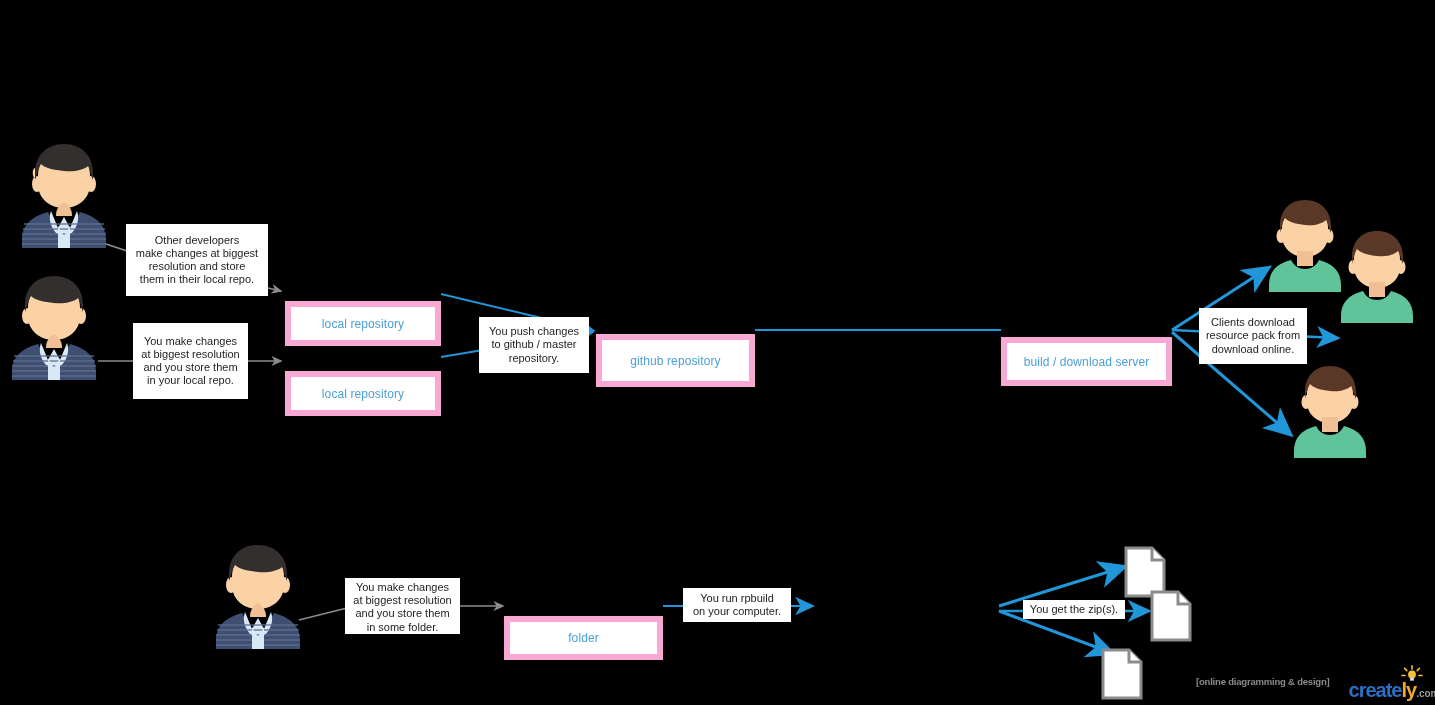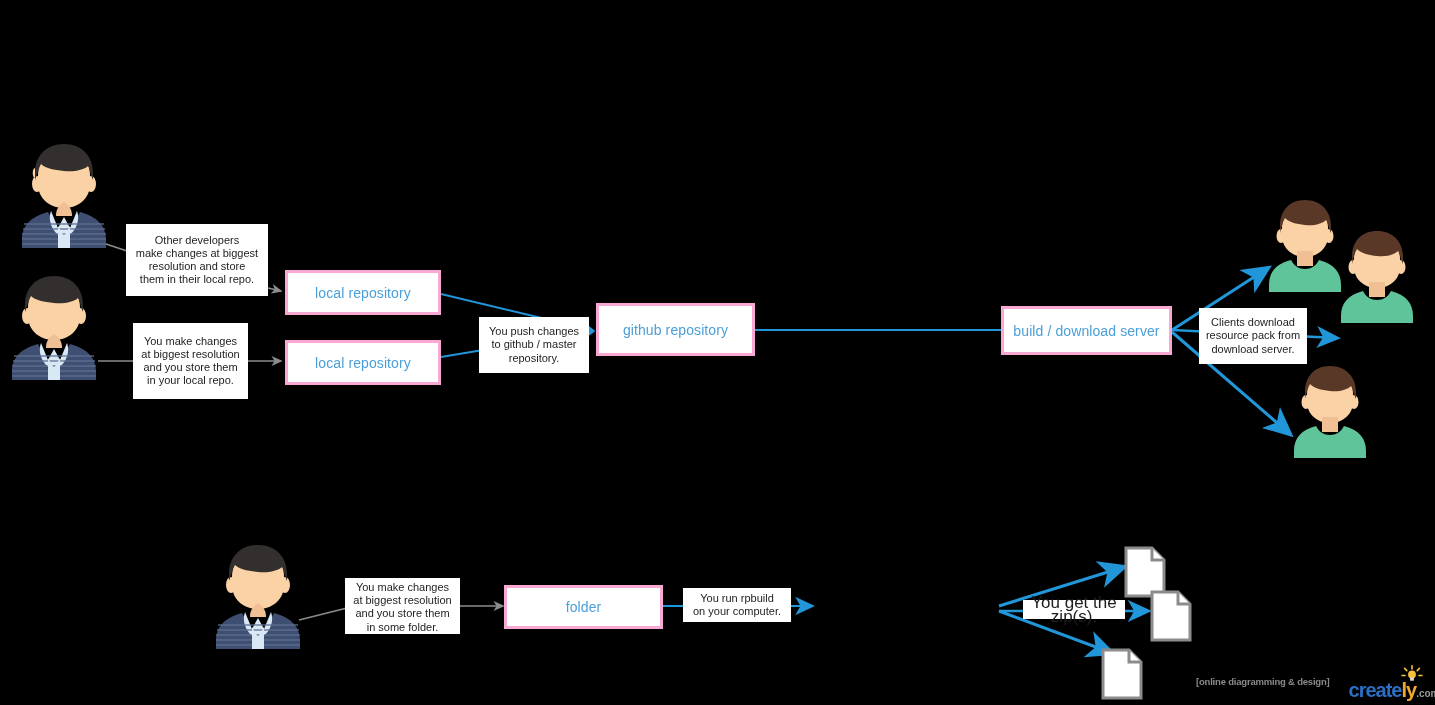--- a/index.html
+++ b/index.html
@@ -20,29 +20,30 @@
   .svg-layer {
     position: absolute;
     left: 0;
     top: 0;
     width: 1435px;
     height: 705px;
   }
   .node-box {
     position: absolute;
     background: #ffffff;
-    border: 3px solid #f9a8d4;
+    border: 6px solid #f9a8d4;
     box-sizing: border-box;
     display: flex;
     align-items: center;
     justify-content: center;
     color: #4a9fd8;
-    font-size: 14px;
+    font-size: 12px;
     letter-spacing: .1px;
     z-index: 6;
+    margin-top: 31px;
   }
   .note-box {
     position: absolute;
     background: #ffffff;
     box-sizing: border-box;
     display: flex;
     align-items: center;
     justify-content: center;
     text-align: center;
     color: #1d1d1d;
@@ -279,31 +280,31 @@
 and you store them
 in your local repo.</div>
 
   <div class="note-box" style="left:463px; top:317px; width:110px; height:56px;margin-left:16px;">You push changes
 to github / master
 repository.</div>
 
 
   <div class="note-box" style="left:1199px; top:308px; width:108px; height:56px;">Clients download
 resource pack from
-download server.</div>
+download online.</div>
 
   <div class="note-box" style="left:345px; top:578px; width:115px; height:56px; align-items:flex-start; padding-top:3px;">You make changes
 at biggest resolution
 and you store them
 in some folder.</div>
 
   <div class="note-box" style="left:683px; top:588px; width:108px; height:34px;">You run rpbuild
 on your computer.</div>
 
-  <div class="note-box" style="left:1023px; top:600px; width:102px; height:19px; font-size:17px;">You get the zip(s).</div>
+  <div class="note-box" style="left:1023px; top:600px; width:102px; height:19px; font-size:11px;">You get the zip(s).</div>
 
   <div class="watermark" style="left:1196px; top:676px;">
     <span class="wm-tag">[online diagramming &amp; design]</span>
     <span class="wm-logo">
       <svg class="wm-bulb" width="22" height="16" viewBox="0 0 22 16">
         <g stroke="#f5c13a" stroke-width="1.6" stroke-linecap="round">
           <path d="M11,0.8 L11,4"></path>
           <path d="M3.6,3.4 L5.8,5.6"></path>
           <path d="M18.4,3.4 L16.2,5.6"></path>
           <path d="M1,10.5 L4,10.5"></path>

